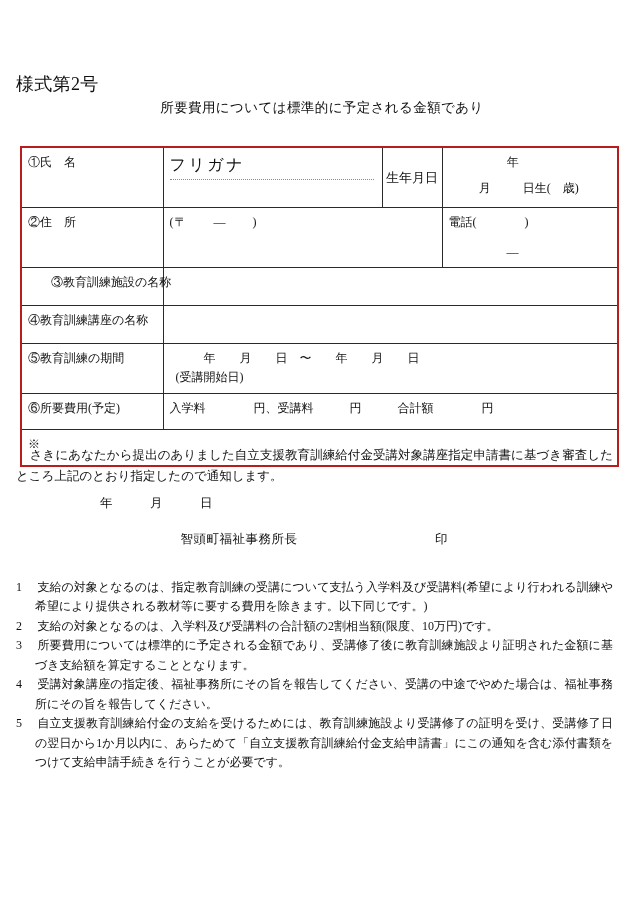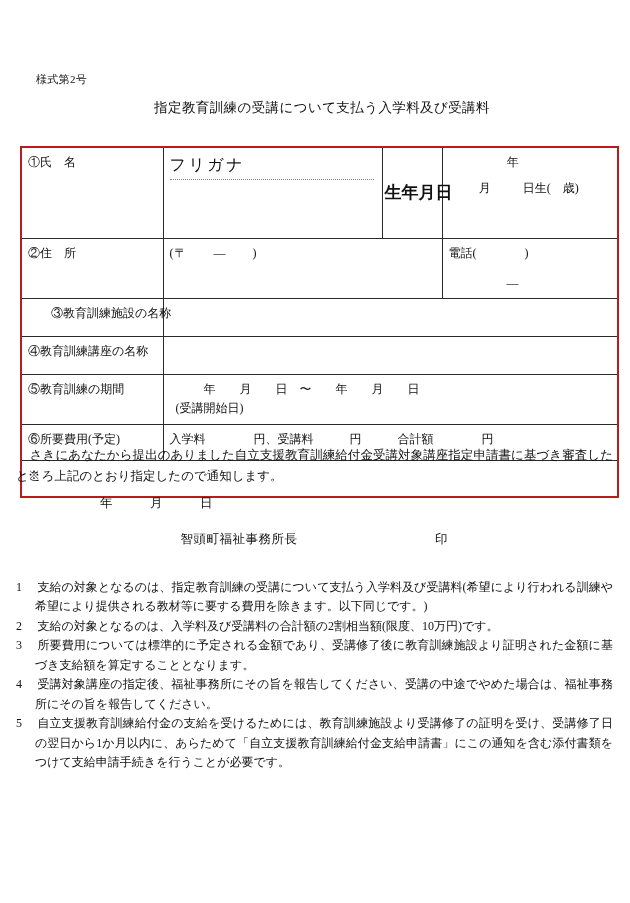--- a/index.html
+++ b/index.html
@@ -22,23 +22,22 @@
     width: 630px;
     height: 903px;
     overflow: hidden;
   }
 
   
   .form-number {
     position: absolute;
     left: 16px;
     top: 72px;
-    font-size: 11px;
+    font-size: 18px;
     letter-spacing: 0.3px;
-    margin-left: 20px;
   }
   .doc-title {
     position: absolute;
     left: 0;
     right: 0;
     top: 99px;
     text-align: center;
     font-size: 13.5px;
     letter-spacing: 0.4px;
     padding-left: 14px;
@@ -64,23 +63,22 @@
   }
   .form-table td.label {
     width: 142px;
     white-space: nowrap;
   }
   .cell-dob {
     width: 60px;
     text-align: center;
     vertical-align: middle !important;
     white-space: nowrap;
-    padding: 20px 2px !important;
-    font-size: 17px;
-    font-weight: bold;
+    padding: 4px 2px !important;
+    font-size: 13px;
   }
   .cell-right {
     width: 176px;
   }
 
   
   .row-name td { height: 50px; }
   .row-addr td { height: 50px; }
   .row-inst td { height: 28px; padding-left: 29px; }
   .row-course td { height: 28px; }
@@ -199,21 +197,21 @@
     text-align: justify;
     text-indent: 0.2em;
   }
 </style>
 </head>
 <body>
 
 <div class="page">
 
   <div class="form-number">様式第2号</div>
-  <div class="doc-title">指定教育訓練の受講について支払う入学料及び受講料</div>
+  <div class="doc-title">所要費用については標準的に予定される金額であり</div>
 
   <table class="form-table">
     <colgroup>
       <col style="width:142px">
       <col style="width:219px">
       <col style="width:60px">
       <col style="width:176px">
     </colgroup>
     <tbody>
       <tr class="row-name">

